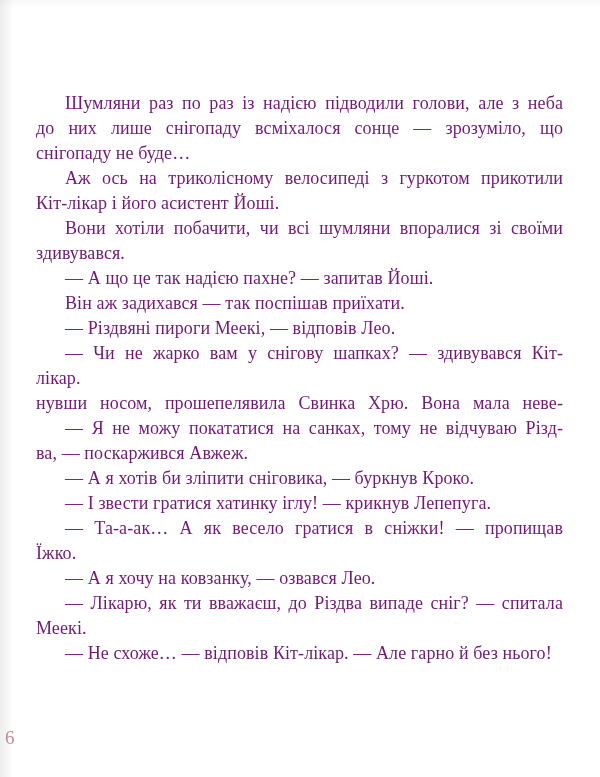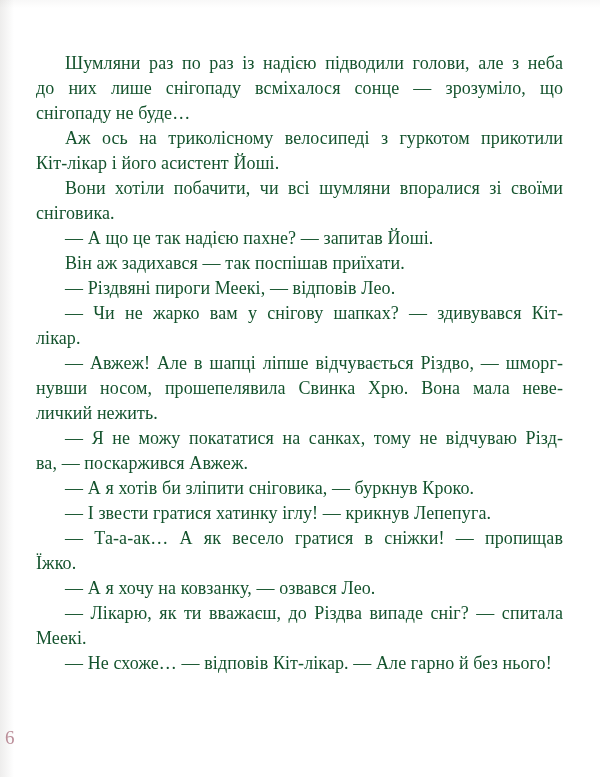--- a/index.html
+++ b/index.html
@@ -58,36 +58,34 @@
     line-height: 22px;
   }
 </style>
 </head>
 <body>
 
 <div class="page" style="background: rgb(255, 255, 255);">
   <div class="edge-shade-left"></div>
   <div class="edge-shade-top"></div>
 
-  <div class="text-block" id="text-block" style="color: #14532d;">
+  <div class="text-block" id="text-block" style="color: #701a75; margin-top: 40px;">
       <div class="line indent">Шумляни раз по раз із надією підводили голови, але з неба</div>
       <div class="line">до них лише снігопаду всміхалося сонце — зрозуміло, що</div>
       <div class="line last">снігопаду не буде…</div>
       <div class="line indent">Аж ось на триколісному велосипеді з гуркотом прикотили</div>
       <div class="line last">Кіт-лікар і його асистент Йоші.</div>
       <div class="line indent">Вони хотіли побачити, чи всі шумляни впоралися зі своїми</div>
-      <div class="line last">сніговика.</div>
+      <div class="line last">здивувався.</div>
       <div class="line indent last">— А що це так надією пахне? — запитав Йоші.</div>
       <div class="line indent last">Він аж задихався — так поспішав приїхати.</div>
       <div class="line indent last">— Різдвяні пироги Меекі, — відповів Лео.</div>
       <div class="line indent">— Чи не жарко вам у снігову шапках? — здивувався Кіт-</div>
       <div class="line last">лікар.</div>
-      <div class="line indent">— Авжеж! Але в шапці ліпше відчувається Різдво, — шморг-</div>
       <div class="line">нувши носом, прошепелявила Свинка Хрю. Вона мала неве-</div>
-      <div class="line last">личкий нежить.</div>
       <div class="line indent">— Я не можу покататися на санках, тому не відчуваю Різд-</div>
       <div class="line last">ва, — поскаржився Авжеж.</div>
       <div class="line indent last">— А я хотів би зліпити сніговика, — буркнув Кроко.</div>
       <div class="line indent last">— І звести гратися хатинку іглу! — крикнув Лепепуга.</div>
       <div class="line indent">— Та-а-ак… А як весело гратися в сніжки! — пропищав</div>
       <div class="line last">Їжко.</div>
       <div class="line indent last">— А я хочу на ковзанку, — озвався Лео.</div>
       <div class="line indent">— Лікарю, як ти вважаєш, до Різдва випаде сніг? — спитала</div>
       <div class="line last">Меекі.</div>
       <div class="line indent last">— Не схоже… — відповів Кіт-лікар. — Але гарно й без нього!</div>

